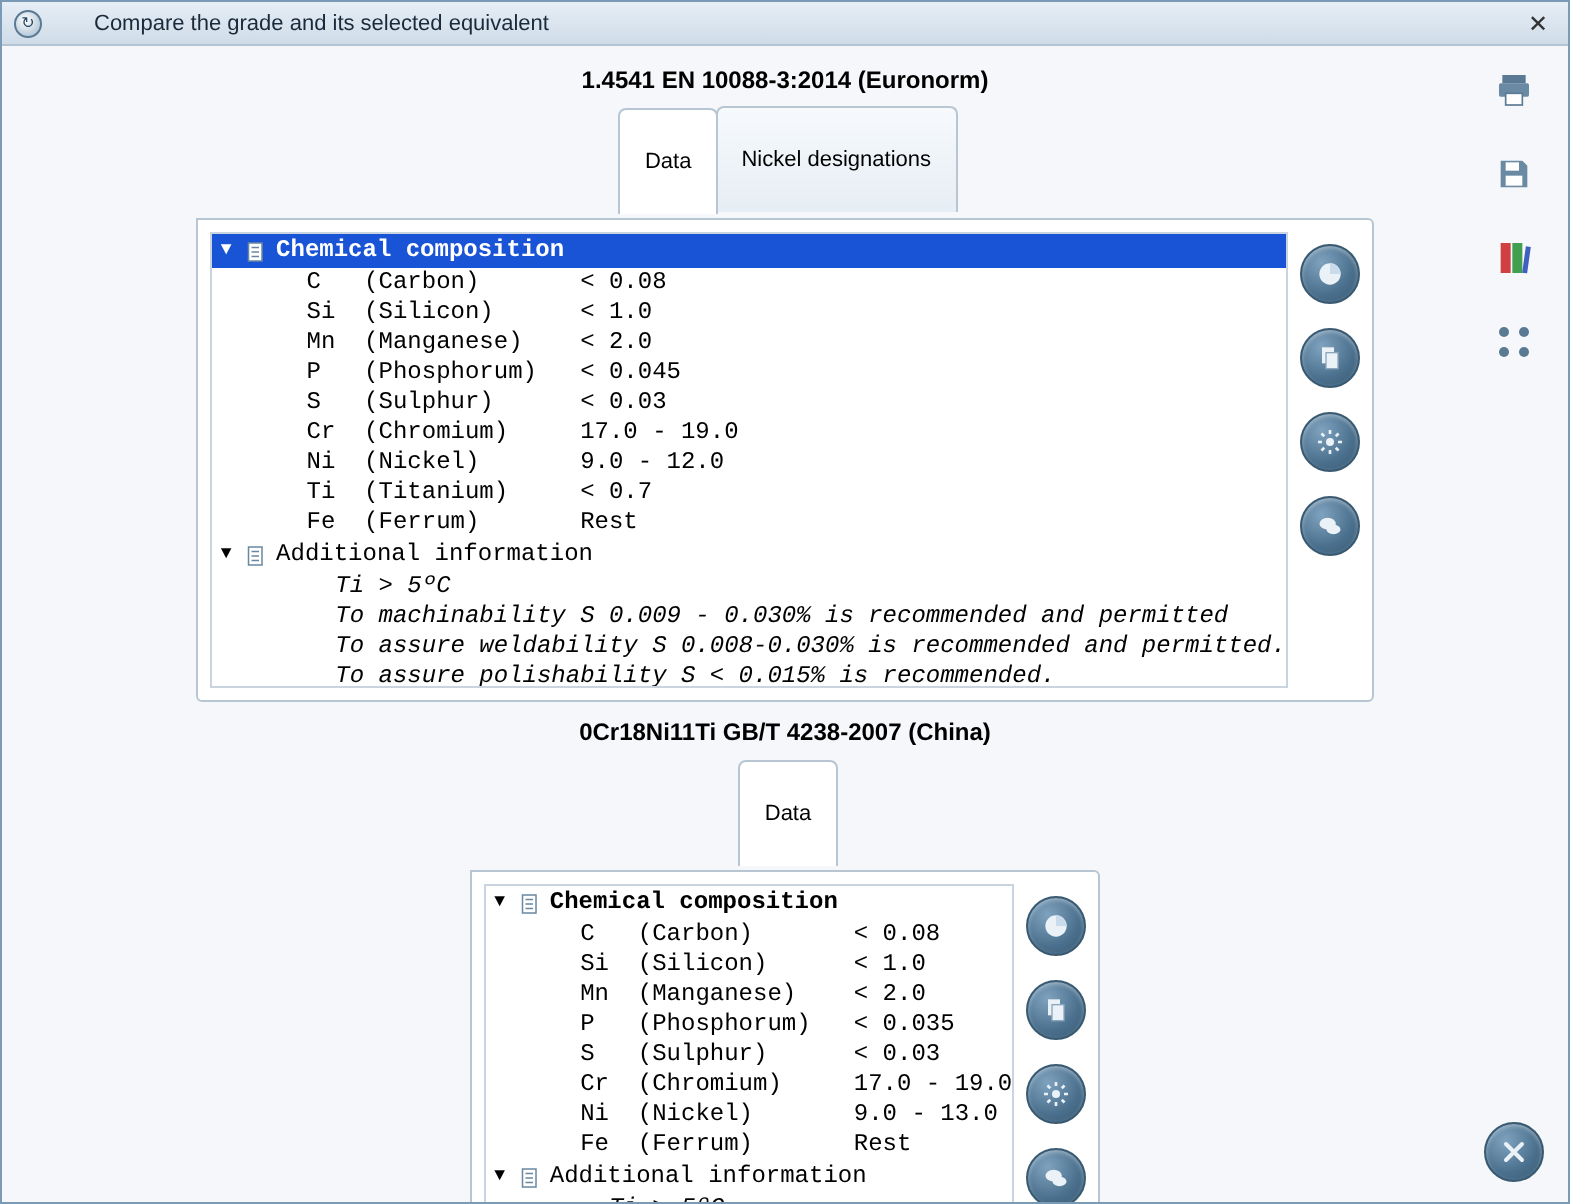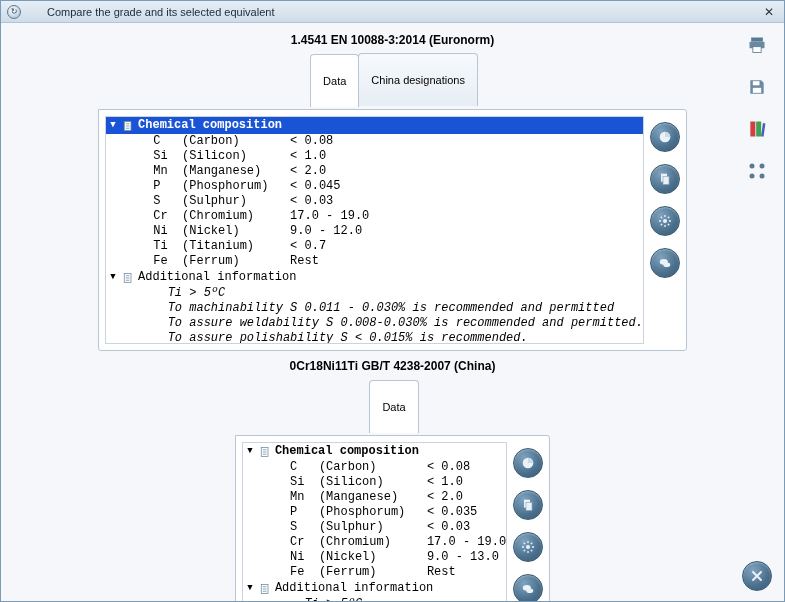--- a/index.html
+++ b/index.html
@@ -83,21 +83,21 @@
     <span class="ticon">↻</span>
     <span class="title">Compare the grade and its selected equivalent</span>
     <span class="close">✕</span>
   </div>
 
   <div class="content">
 
     <div class="blockhdr">1.4541 EN 10088-3:2014 (Euronorm)</div>
     <div class="tabs">
       <div class="tab active">Data</div>
-      <div class="tab">China designations</div>
+      <div class="tab">Nickel designations</div>
     </div>
     <div class="panel p1h">
       <div class="panel-inner row-layout">
         <div class="tree-wrap">
           <div class="tree" id="tree-top">
               <div class="node-header">
                 <span class="arrow">▼</span>
                 <span class="mini-ico">
                   <svg viewBox="0 0 16 16">
                     <rect x="3" y="2" width="9" height="12" fill="#fff" stroke="#6a88a0"></rect>
@@ -119,21 +119,21 @@
                 <span class="arrow">▼</span>
                 <span class="mini-ico">
                   <svg viewBox="0 0 16 16">
                     <rect x="3" y="2" width="9" height="12" fill="#fff" stroke="#6a88a0"></rect>
                     <path d="M5 5h5M5 8h5M5 11h5" stroke="#6a88a0"></path>
                   </svg>
                 </span>
                 <span>Additional information</span>
               </div>
               <div class="node-row italic">        Ti &gt; 5ºC</div>
-              <div class="node-row italic">        To machinability S 0.011 - 0.030% is recommended and permitted</div>
+              <div class="node-row italic">        To machinability S 0.009 - 0.030% is recommended and permitted</div>
               <div class="node-row italic">        To assure weldability S 0.008-0.030% is recommended and permitted.</div>
               <div class="node-row italic">        To assure polishability S &lt; 0.015% is recommended.</div>
             </div>
         </div>
         <div class="actions">
           <div class="rbtn">
               <svg viewBox="0 0 24 24">
                 <circle cx="12" cy="12" r="8" fill="#eaf2f8"></circle>
                 <path d="M12 4v8h8a8 8 0 0 0-8-8z" fill="#cadceb"></path>
               </svg>

